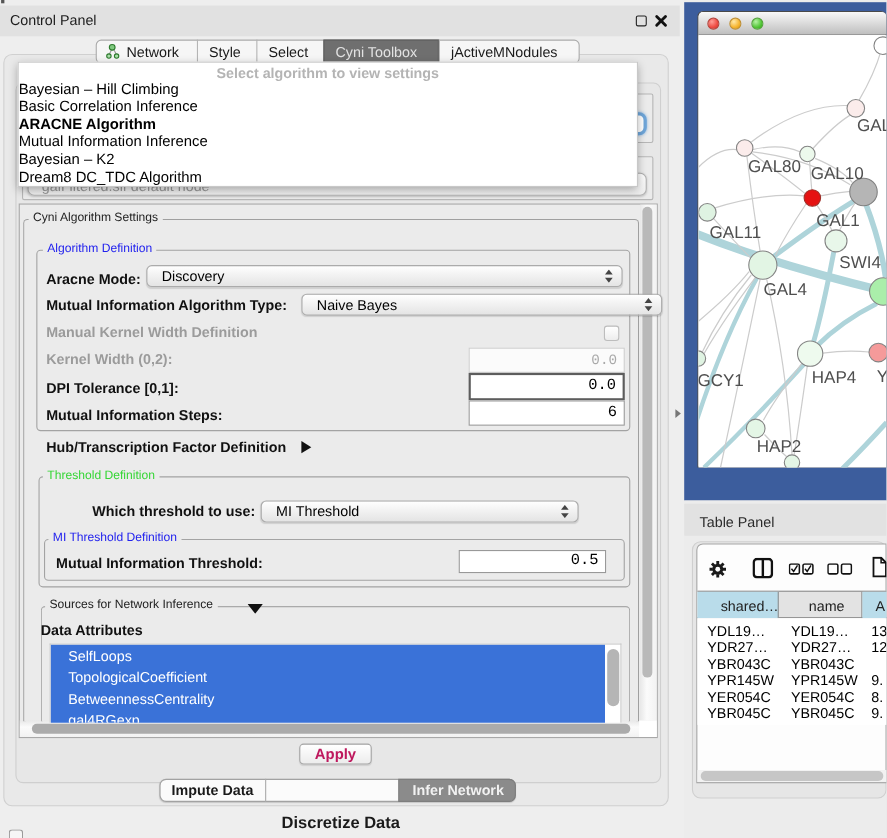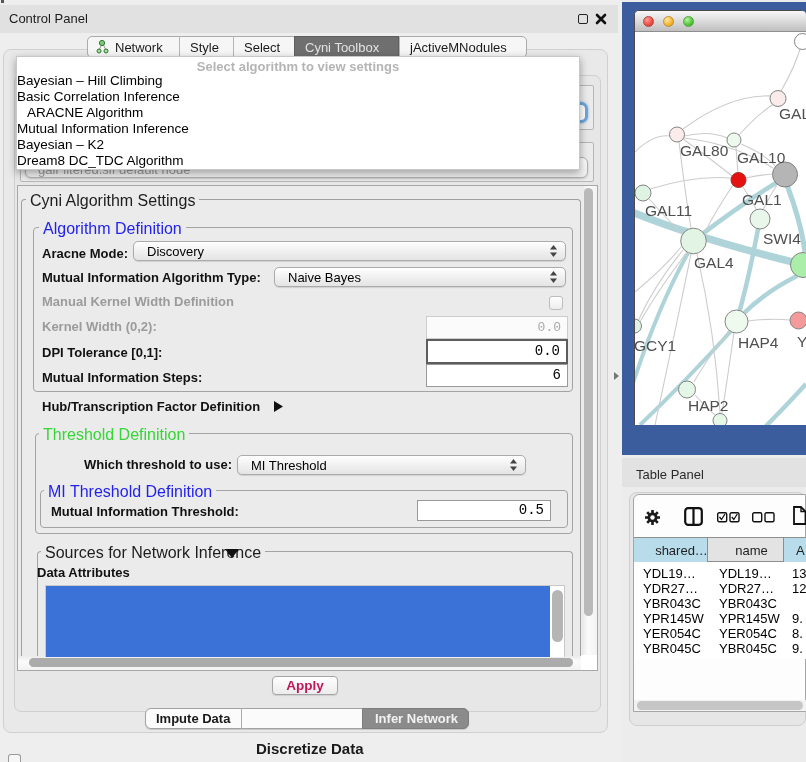--- a/index.html
+++ b/index.html
@@ -1,23 +1,23 @@
 <!DOCTYPE html>
 <html><head>
 <meta charset="utf-8">
 <style>
 * { margin:0; padding:0; box-sizing:border-box; }
 html,body { width:806px; height:762px; overflow:hidden; }
 body { font-family:"Liberation Sans", sans-serif; background:#ececec; position:relative; }
 .abs { position:absolute; }
-.b { font-weight:normal;margin-left:10px; }
+.b { font-weight:bold; }
 .lbl { font-size:13px; font-weight:bold; color:#111; white-space:nowrap; }
 .dis { color:#9b9b9b; }
 .group { position:absolute; border:1px solid #a3a3a3; border-radius:4px; }
-.gtitle { position:absolute; top:-8px; font-size:16px; background:#ebebeb; padding:0 4px; white-space:nowrap; }
+.gtitle { position:absolute; top:-8px; font-size:11px; background:#ebebeb; padding:0 4px; white-space:nowrap; }
 .combo { position:absolute; border:1px solid #ababab; border-radius:5px;
   background:linear-gradient(#ffffff,#f2f2f2 45%,#e4e4e4); box-shadow:0 1px 1px rgba(0,0,0,0.12); }
 .combo .ct { position:absolute; left:13px; top:50%; transform:translateY(-50%); font-size:13px; color:#000; white-space:nowrap; }
 .spin { position:absolute; right:7px; top:50%; transform:translateY(-50%); width:9px; height:12px; }
 .field { position:absolute; background:#ffffff; border:1px solid #999; font-size:13px; color:#000;
   text-align:right; padding-right:6px; line-height:22px;font-family:Liberation Mono, monospace; }
 </style>
 </head>
 <body>
 
@@ -76,21 +76,21 @@
 
 <div class="lbl" style="position:absolute;left:42px;top:246px;">Aracne Mode:</div>
 <div class="combo" style="left:133px;top:241px;width:433px;height:20px;">
     <span class="ct">Discovery</span>
   <svg class="spin" viewBox="0 0 9 12">
       <path d="M4.5 0 L8 4.5 L1 4.5 Z" fill="#444"></path>
       <path d="M4.5 12 L1 7.5 L8 7.5 Z" fill="#444"></path>
     </svg>
 </div>
 <div class="lbl" style="position:absolute;left:42px;top:270px;">Mutual Information Algorithm Type:</div>
-<div class="combo" style="left:274px;top:267px;width:292px;height:20px;text-align:right;">
+<div class="combo" style="left:274px;top:267px;width:328px;height:20px;text-align:right;">
     <span class="ct">Naive Bayes</span>
   <svg class="spin" viewBox="0 0 9 12">
       <path d="M4.5 0 L8 4.5 L1 4.5 Z" fill="#444"></path>
       <path d="M4.5 12 L1 7.5 L8 7.5 Z" fill="#444"></path>
     </svg>
 </div>
 <div class="lbl dis" style="position:absolute;left:42px;top:294px;">Manual Kernel Width Definition</div>
 <div class="abs" style="left:549px;top:296px;width:14px;height:14px;border:1px solid #bdbdbd;border-radius:3px;background:linear-gradient(#ffffff,#ededed);"></div>
 <div class="lbl dis" style="position:absolute;left:42px;top:319px;">Kernel Width (0,2):</div>
 <div class="field" style="left:426px;top:316px;width:142px;height:23px;border:1px solid #cdcdcd;background:#fbfbfb;color:#a9a9a9;line-height:21px;">0.0</div>
@@ -122,20 +122,21 @@
 
 <div class="group" style="left:37px;top:551px;width:536px;height:105px;border-bottom:none;border-radius:4px 4px 0 0;"></div>
 <div class="gtitle" style="left:41px;top:544px;color:#1d1d1d;background:#ebebeb;">Sources for Network Inference</div>
 <svg class="abs" style="left:225px;top:549px;" width="14" height="9" viewBox="0 0 14 9">
     <path d="M0 0 H14 L7 9 Z" fill="#111"></path>
   </svg>
 <div class="lbl" style="position:absolute;left:37px;top:565px;">Data Attributes</div>
 
 <div class="abs" style="left:45px;top:585px;width:520px;height:72px;background:#ffffff;border:1px solid #c9c9c9;border-bottom:none;overflow:hidden;">
   <div style="position:absolute;left:0;top:0;width:504px;height:100px;background:#3a72d8;"></div>
+  <div style="position:absolute;left:16px;top:0.5px;font-size:13px;color:#fff;line-height:19.5px;">SelfLoops<br>TopologicalCoefficient<br>BetweennessCentrality<br>gal4RGexp</div>
   <div style="position:absolute;left:506px;top:4px;width:11px;height:52px;background:#b5b5b5;border-radius:6px;"></div>
 </div>
 
 <div class="abs" style="left:272px;top:676px;width:66px;height:19px;border:1px solid #a5a5a5;border-radius:4px;background:linear-gradient(#ffffff,#ececec);box-shadow:0 1px 1px rgba(0,0,0,0.1);"></div>
 <div class="abs" style="left:272px;top:678px;width:66px;text-align:center;font-size:13.5px;font-weight:bold;color:#be185d;">Apply</div>
 
 <div class="abs" style="left:145px;top:708px;width:324px;height:21px;background:#fbfbfb;border:1px solid #a2a2a2;border-radius:6px;box-shadow:0 1px 1px rgba(0,0,0,0.15);"></div>
 <div class="abs" style="left:241px;top:708px;width:1px;height:21px;background:#ababab;"></div>
 <div class="abs" style="left:362px;top:708px;width:107px;height:21px;background:#8b8b8b;border:1px solid #7d7d7d;border-radius:0 6px 6px 0;"></div>
 <div class="abs" style="left:156px;top:711px;font-size:13px;font-weight:bold;color:#1a1a1a;">Impute Data</div>

